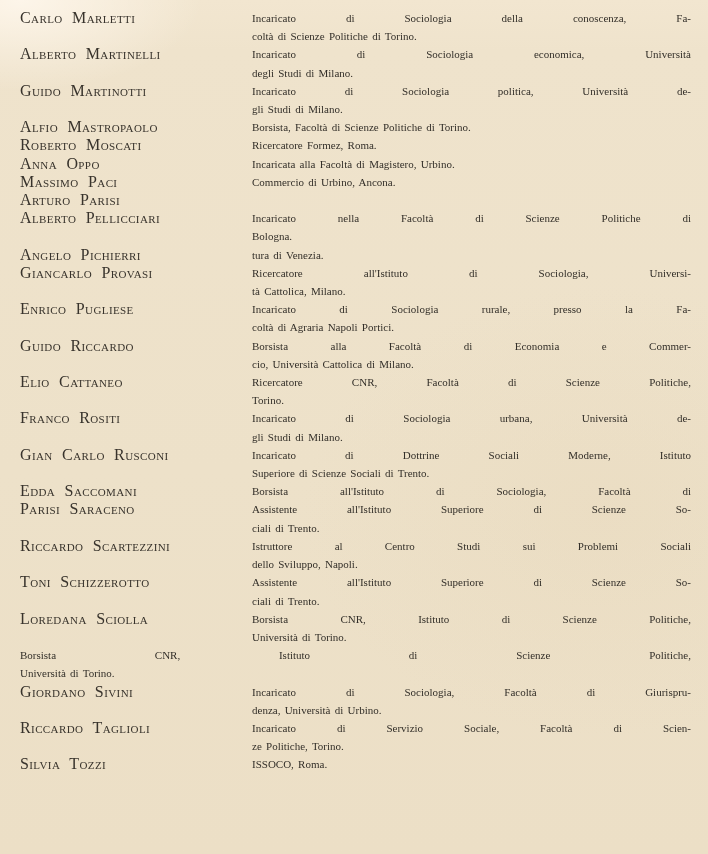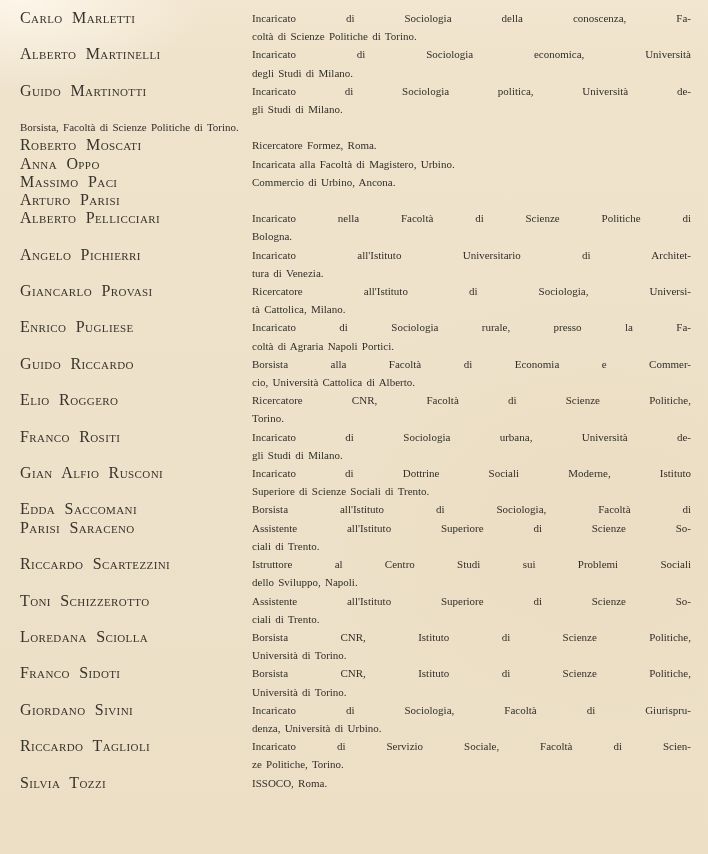--- a/index.html
+++ b/index.html
@@ -78,20 +78,21 @@
 
   <div class="entry">
     <div class="name-col">Guido Martinotti</div>
     <div class="desc-col">
           <div class="desc-line justified">Incaricato di Sociologia politica, Università de-</div>
           <div class="desc-line">gli Studi di Milano.</div>
         </div>
   </div>
 
   <div class="entry">
+    <div class="name-col">Alfio Mastropaolo</div>
     <div class="desc-col">
           <div class="desc-line">Borsista, Facoltà di Scienze Politiche di Torino.</div>
         </div>
   </div>
 
   <div class="entry">
     <div class="name-col">Roberto Moscati</div>
     <div class="desc-col">
           <div class="desc-line">Ricercatore Formez, Roma.</div>
         </div>
@@ -119,21 +120,20 @@
     <div class="name-col">Alberto Pellicciari</div>
     <div class="desc-col">
           <div class="desc-line justified">Incaricato nella Facoltà di Scienze Politiche di</div>
           <div class="desc-line">Bologna.</div>
         </div>
   </div>
 
   <div class="entry">
     <div class="name-col">Angelo Pichierri</div>
     <div class="desc-col">
-          <div class="desc-line justified">Incaricato all'Istituto Universitario di Architet-</div>
           <div class="desc-line">tura di Venezia.</div>
         </div>
   </div>
 
   <div class="entry">
     <div class="name-col">Giancarlo Provasi</div>
     <div class="desc-col">
           <div class="desc-line justified">Ricercatore all'Istituto di Sociologia, Universi-</div>
           <div class="desc-line">tà Cattolica, Milano.</div>
         </div>
@@ -144,42 +144,42 @@
     <div class="desc-col">
           <div class="desc-line justified">Incaricato di Sociologia rurale, presso la Fa-</div>
           <div class="desc-line">coltà di Agraria Napoli Portici.</div>
         </div>
   </div>
 
   <div class="entry">
     <div class="name-col">Guido Riccardo</div>
     <div class="desc-col">
           <div class="desc-line justified">Borsista alla Facoltà di Economia e Commer-</div>
-          <div class="desc-line">cio, Università Cattolica di Alberto.</div>
-        </div>
-  </div>
-
-  <div class="entry">
-    <div class="name-col">Elio Roggero</div>
+          <div class="desc-line">cio, Università Cattolica di Milano.</div>
+        </div>
+  </div>
+
+  <div class="entry">
+    <div class="name-col">Elio Cattaneo</div>
     <div class="desc-col">
           <div class="desc-line justified">Ricercatore CNR, Facoltà di Scienze Politiche,</div>
           <div class="desc-line">Torino.</div>
         </div>
   </div>
 
   <div class="entry">
     <div class="name-col">Franco Rositi</div>
     <div class="desc-col">
           <div class="desc-line justified">Incaricato di Sociologia urbana, Università de-</div>
           <div class="desc-line">gli Studi di Milano.</div>
         </div>
   </div>
 
   <div class="entry">
-    <div class="name-col">Gian Alfio Rusconi</div>
+    <div class="name-col">Gian Carlo Rusconi</div>
     <div class="desc-col">
           <div class="desc-line justified">Incaricato di Dottrine Sociali Moderne, Istituto</div>
           <div class="desc-line">Superiore di Scienze Sociali di Trento.</div>
         </div>
   </div>
 
   <div class="entry">
     <div class="name-col">Edda Saccomani</div>
     <div class="desc-col">
           <div class="desc-line justified">Borsista all'Istituto di Sociologia, Facoltà di</div>
@@ -212,21 +212,20 @@
 
   <div class="entry">
     <div class="name-col">Loredana Sciolla</div>
     <div class="desc-col">
           <div class="desc-line justified">Borsista CNR, Istituto di Scienze Politiche,</div>
           <div class="desc-line">Università di Torino.</div>
         </div>
   </div>
 
   <div class="entry">
-    <div class="name-col">Franco Sidoti</div>
     <div class="desc-col">
           <div class="desc-line justified">Borsista CNR, Istituto di Scienze Politiche,</div>
           <div class="desc-line">Università di Torino.</div>
         </div>
   </div>
 
   <div class="entry">
     <div class="name-col">Giordano Sivini</div>
     <div class="desc-col">
           <div class="desc-line justified">Incaricato di Sociologia, Facoltà di Giurispru-</div>

